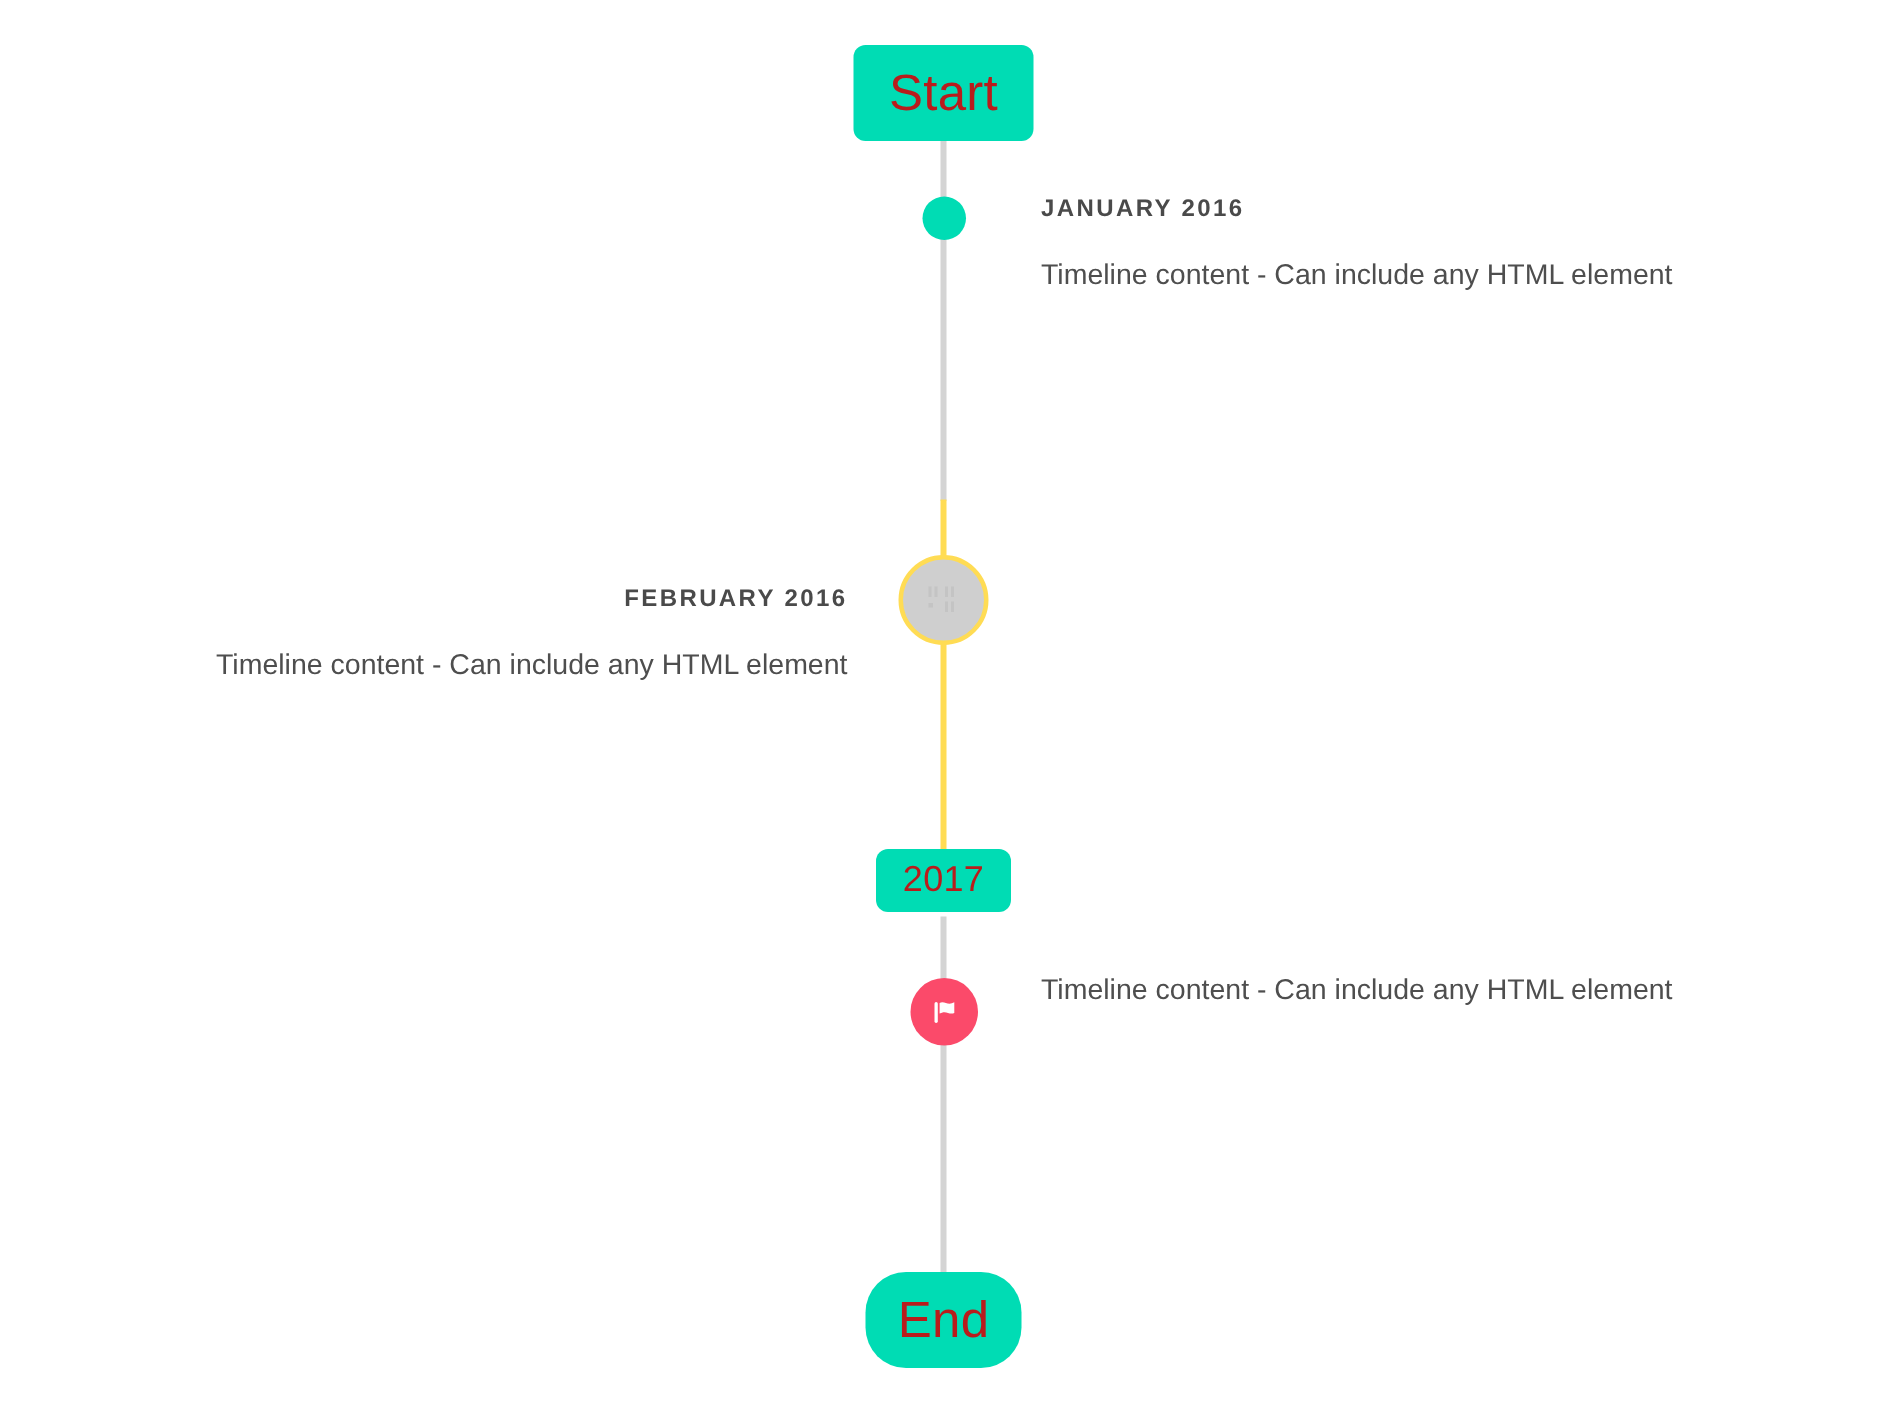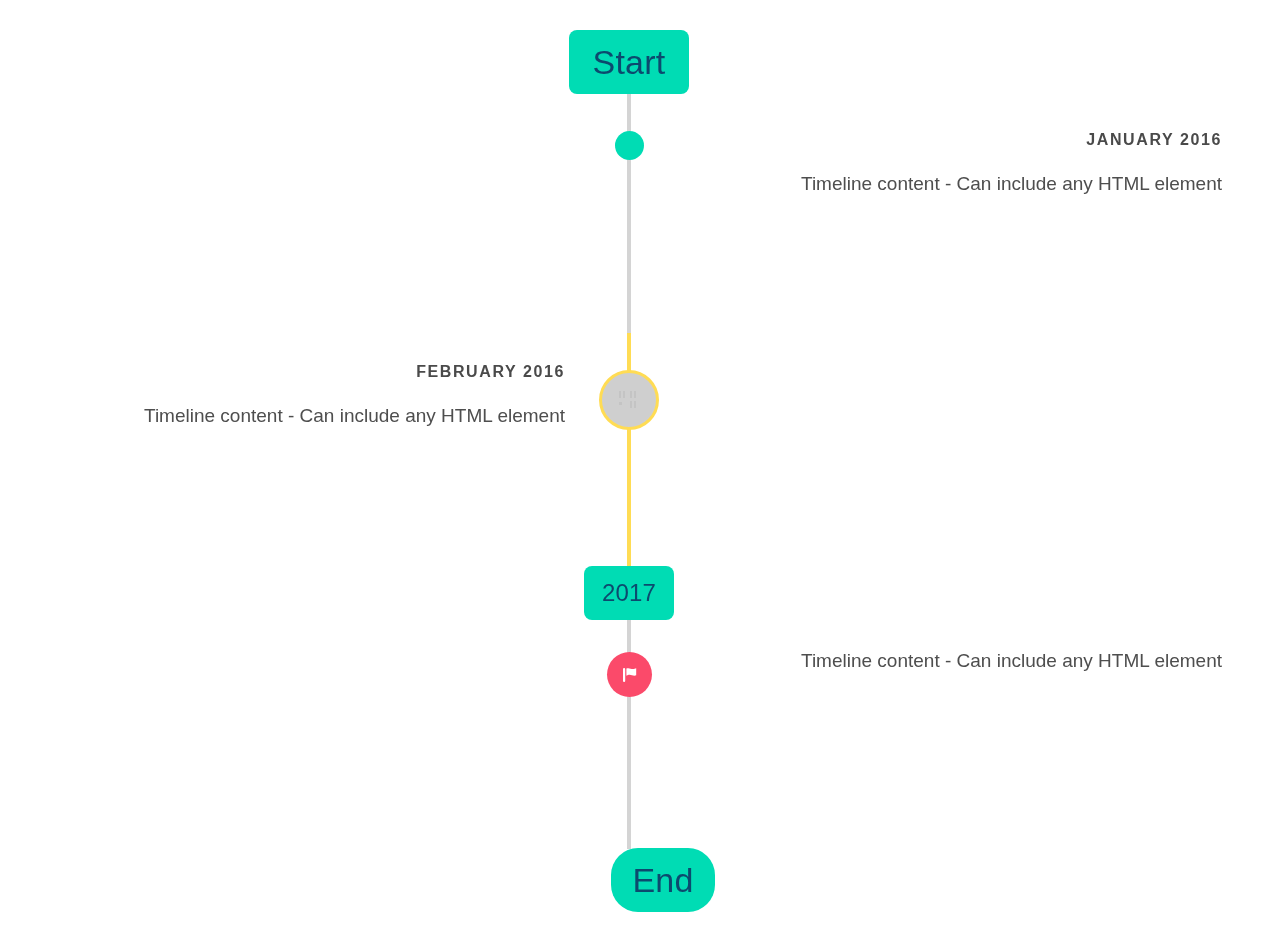--- a/index.html
+++ b/index.html
@@ -30,43 +30,43 @@
     border-radius: 0;
   }
   .rail-gray-1 { top: 93px;  height: 241px; background: #d4d4d4; }
   .rail-yellow { top: 333px; height: 235px; background: #ffdc54; }
   .rail-gray-2 { top: 611px; height: 238px; background: #d4d4d4; }
 
   
   .cap {
     position: absolute;
     background: #00dcb4;
-    color: #0c4a6e;
+    color: #b91c1c;
     border-radius: 8px;
     display: flex;
     align-items: center;
     justify-content: center;
     font-weight: 400;
     letter-spacing: 0.2px;
     box-sizing: border-box;
     user-select: none;
   }
   .cap-start {
     left: 569px; top: 30px;
     width: 120px; height: 64px;
     font-size: 34px;
   }
   .cap-mid {
     left: 584px; top: 566px;
-    width: 90px; height: 54px;
+    width: 90px; height: 42px;
     font-size: 24px;
     text-align: center;
   }
   .cap-end {
-    left: 611px; top: 848px;
+    left: 577px; top: 848px;
     width: 104px; height: 64px;
     font-size: 34px;
     border-radius: 27px;
   }
 
   
   .marker {
     position: absolute;
     border-radius: 50%;
     box-sizing: border-box;
@@ -112,22 +112,22 @@
     display: flex;
     align-items: center;
     justify-content: center;
   }
   .marker-flag svg { display: block; }
 
   
   .entry {
     position: absolute;
   }
-  .entry-right { left: 694px; width: 528px; text-align: right; }
-  .entry-left  { left: 40px;  width: 525px; text-align: right; }
+  .entry-right { left: 694px; width: 528px; text-align: left; }
+  .entry-left  { left: 40px;  width: 525px; text-align: right; margin-top: 28px; }
 
   .entry-jan   { top: 130px; }
   .entry-feb   { top: 362px; }
   .entry-mar   { top: 648px; }
 
   .entry-date {
     font-size: 16px;
     font-weight: bold;
     letter-spacing: 1.6px;
     color: #4a4a4a;

